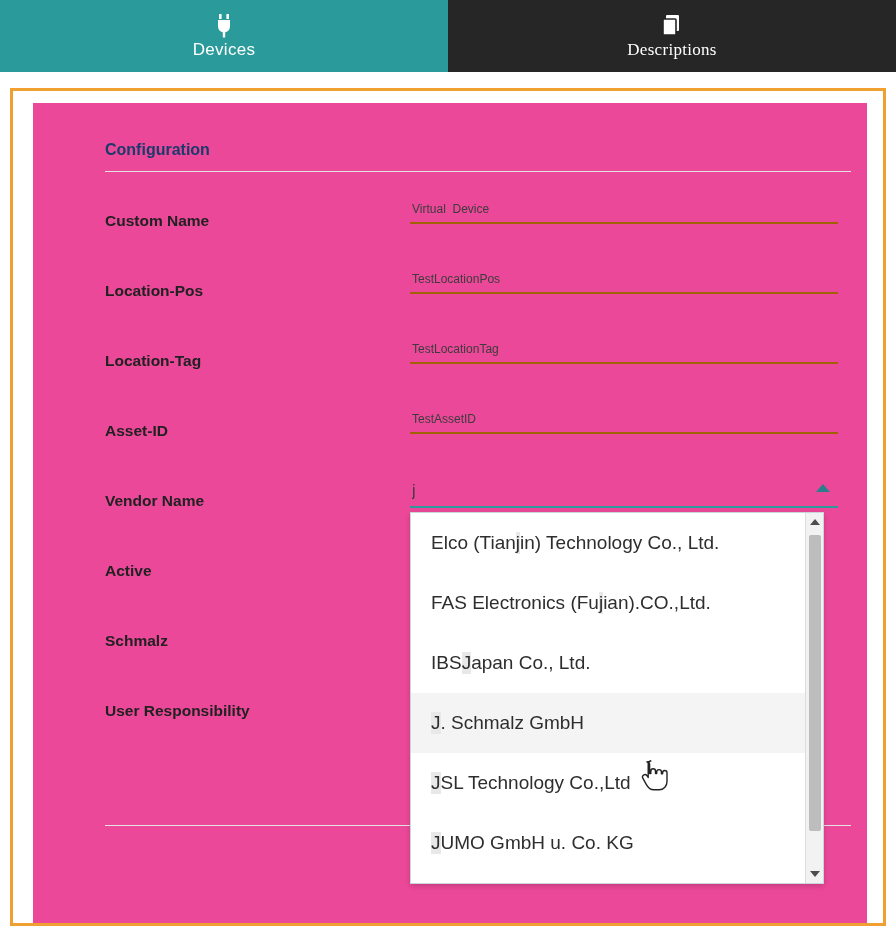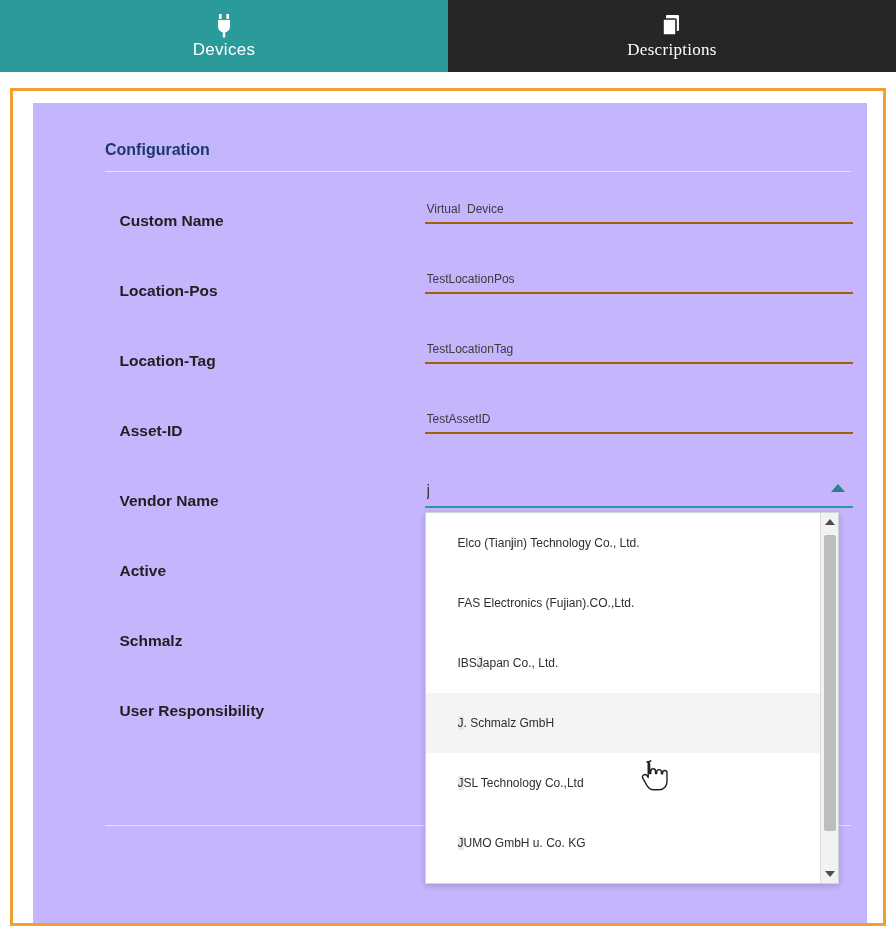--- a/index.html
+++ b/index.html
@@ -56,21 +56,21 @@
     height: 838px;
     border: 3px solid #f0a030;
     background: #ffffff;
   }
   .panel-inner {
     position: absolute;
     left: 20px;
     top: 12px;
     right: 16px;
     bottom: 0;
-    background: #c4b5fd;
+    background: #ec4899;
   }
 
   .section-title {
     color: #1b3a6b;
     font-size: 16px;
     font-weight: bold;
     padding: 38px 0 12px 72px;
   }
   .divider {
     height: 1px;
@@ -80,21 +80,20 @@
 
   
   .form {
     padding: 26px 0 0 0;
   }
   .row {
     display: flex;
     align-items: flex-start;
     height: 70px;
     padding-left: 72px;
-    justify-content: center;
   }
   .row-label {
     width: 305px;
     flex: none;
     font-size: 15.5px;
     font-weight: bold;
     color: #212121;
     padding-top: 14px;
   }
   .field {
@@ -156,22 +155,22 @@
   .dropdown-scroll {
     position: absolute;
     left: 0; top: 0;
     width: 394px;
     height: 100%;
   }
   .option {
     height: 60px;
     display: flex;
     align-items: center;
-    padding-left: 32px;
-    font-size: 12px;
+    padding-left: 20px;
+    font-size: 19px;
     color: #2e2e2e;
     white-space: nowrap;
     cursor: pointer;
   }
   .option.highlight { background: #f4f4f4; }
   .option .match { background: #e8e8e8; }
 
   
   .scrollbar {
     position: absolute;

